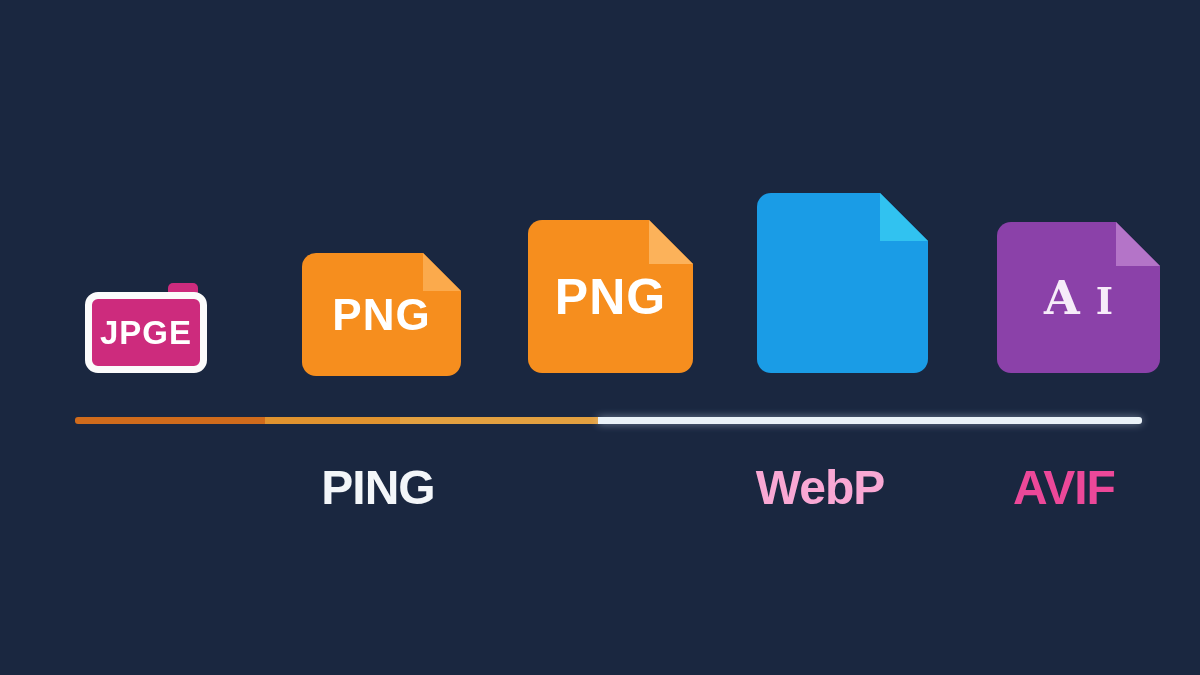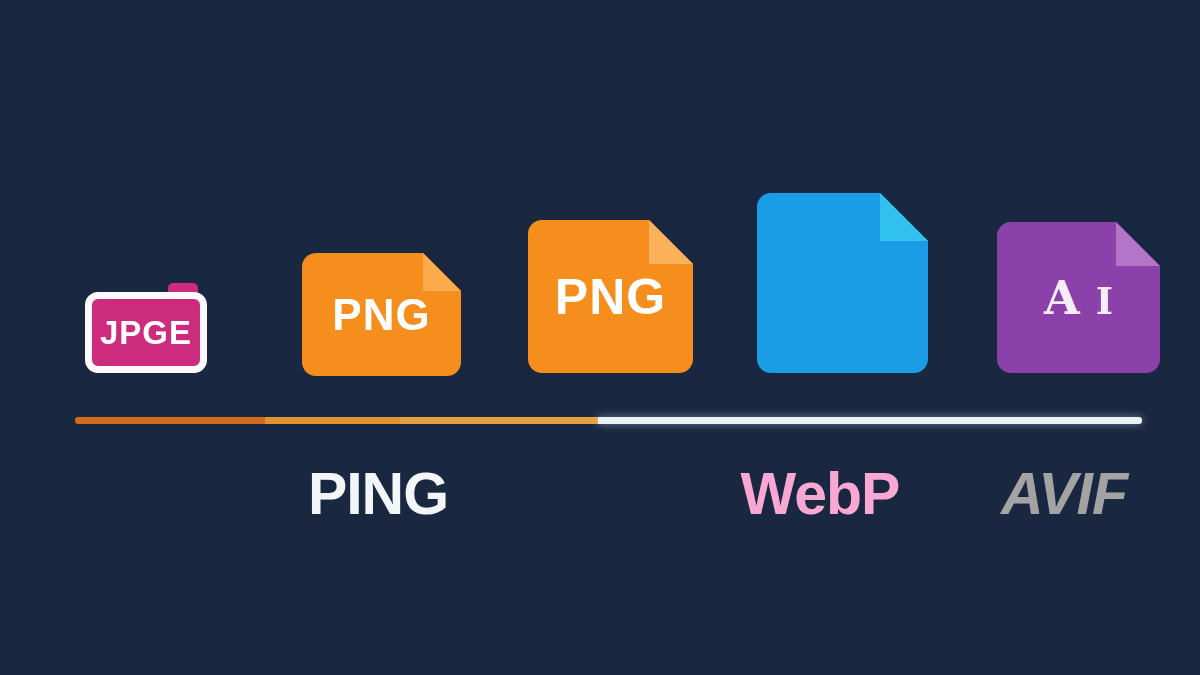--- a/index.html
+++ b/index.html
@@ -51,21 +51,21 @@
   .seg{position:absolute;top:417px;height:7px;}
   #seg1{left:75px;width:190px;border-radius:3px 0 0 3px;}
   #seg2{left:265px;width:135px;}
   #seg3{left:400px;width:198px;}
   #seg-white{left:598px;width:544px;border-radius:0 3px 3px 0;
     box-shadow:0 0 8px rgba(225,240,255,0.45);}
 
   
   .fmt-label{
     position:absolute;top:460px;transform:translateX(-50%);
-    font-weight:bold;font-size:59px;letter-spacing:-1px;white-space:nowrap;
+    font-weight:bold;font-size:48px;letter-spacing:-1px;white-space:nowrap;
   }
   #label-ping{left:378px;}
   #label-webp{left:820px;}
   #label-avif{left:1064px;}
 </style>
 </head>
 <body>
 
 <div class="canvas" style="background-color: rgb(26, 39, 64);">
 
@@ -105,15 +105,15 @@
     <div class="doc-fold" style="background-color: rgb(180, 116, 200);"></div>
   </div>
 
   <div class="seg" id="seg1" style="background-color: rgb(208, 107, 28);"></div>
   <div class="seg" id="seg2" style="background-color: rgb(224, 147, 47);"></div>
   <div class="seg" id="seg3" style="background-color: rgb(227, 160, 64);"></div>
   <div class="seg" id="seg-white" style="background-color: rgb(234, 242, 248);"></div>
 
   <div class="fmt-label" id="label-ping" style="color: rgb(243, 246, 249);">PING</div>
   <div class="fmt-label" id="label-webp" style="color: #f9a8d4;">WebP</div>
-  <div class="fmt-label" id="label-avif" style="color: #a3a3a3; font-style: italic;">AVIF</div>
+  <div class="fmt-label" id="label-avif" style="color: #ec4899;">AVIF</div>
 
 </div>
 
 </body></html>

